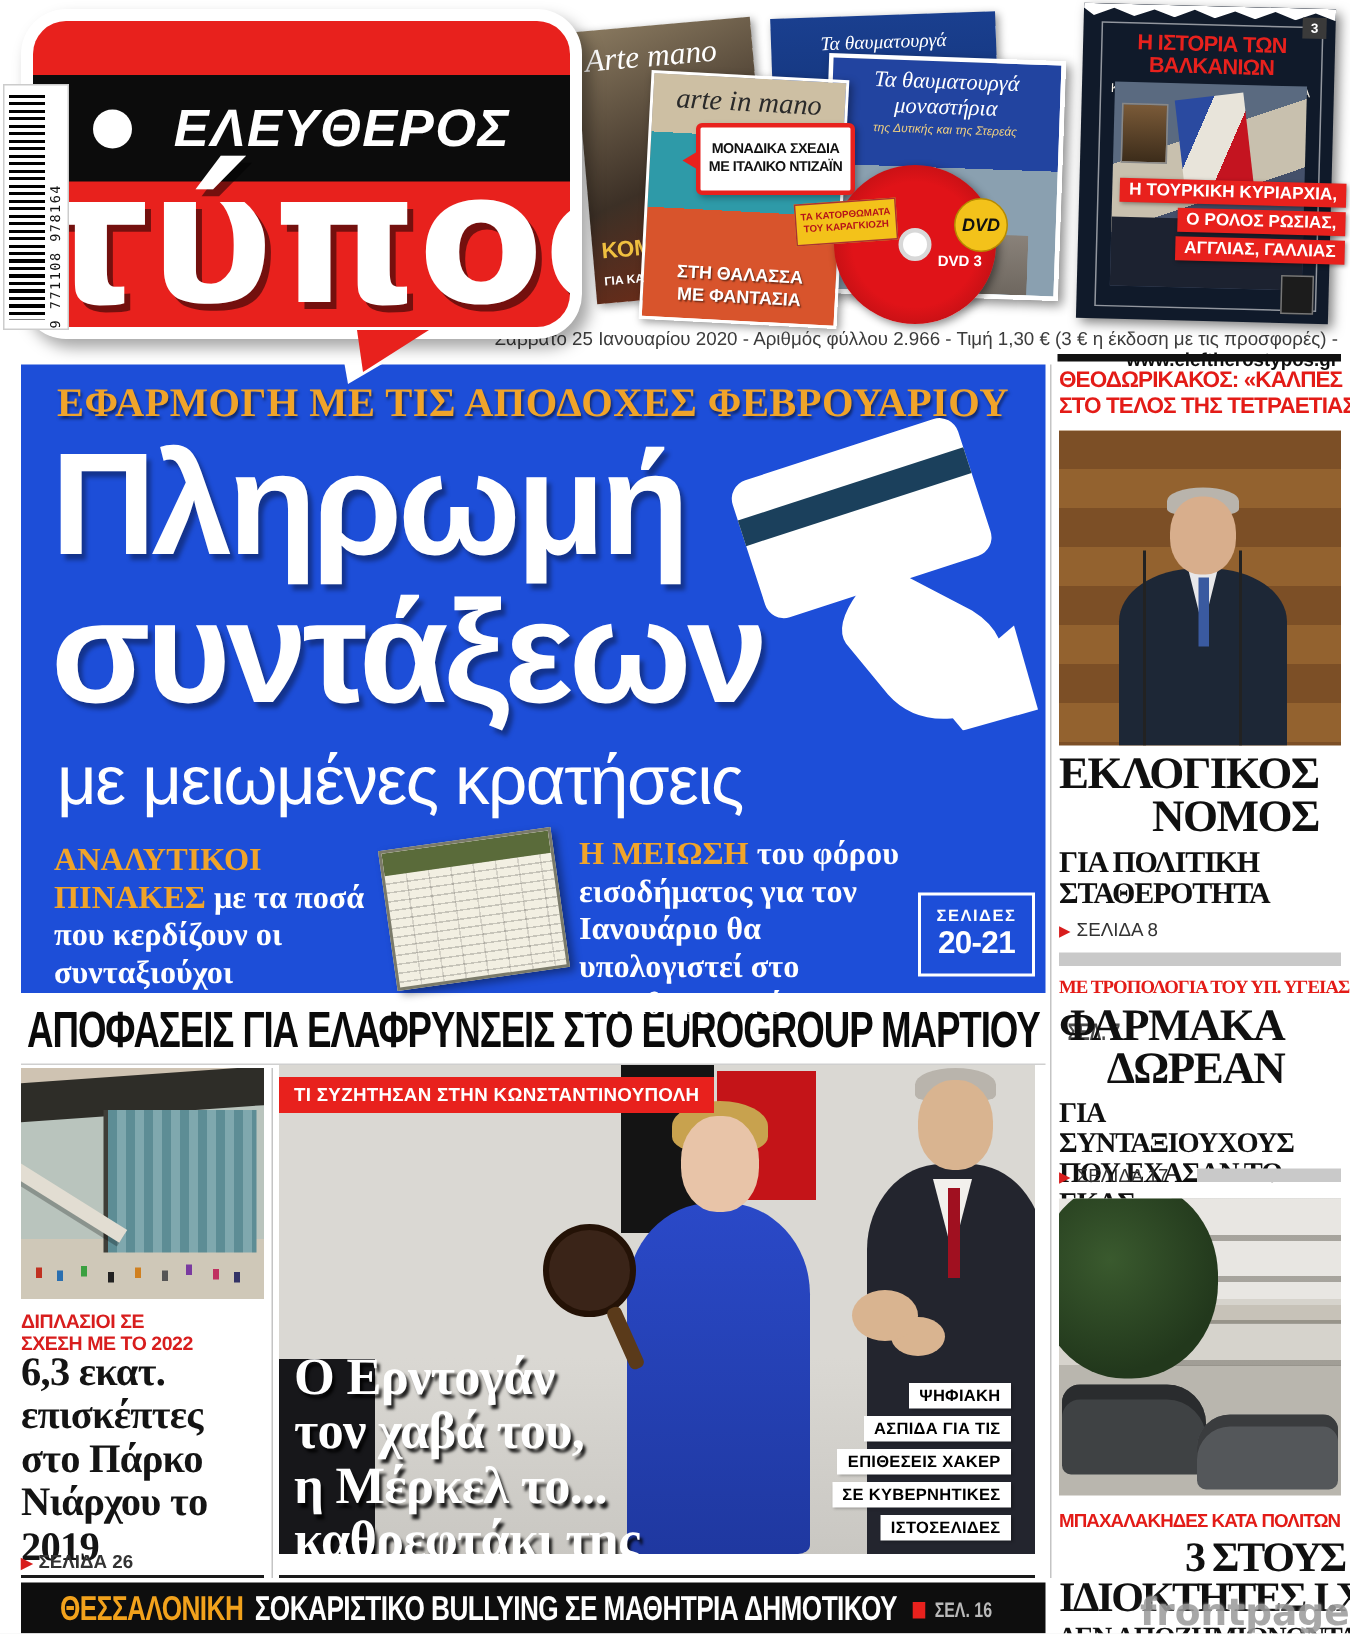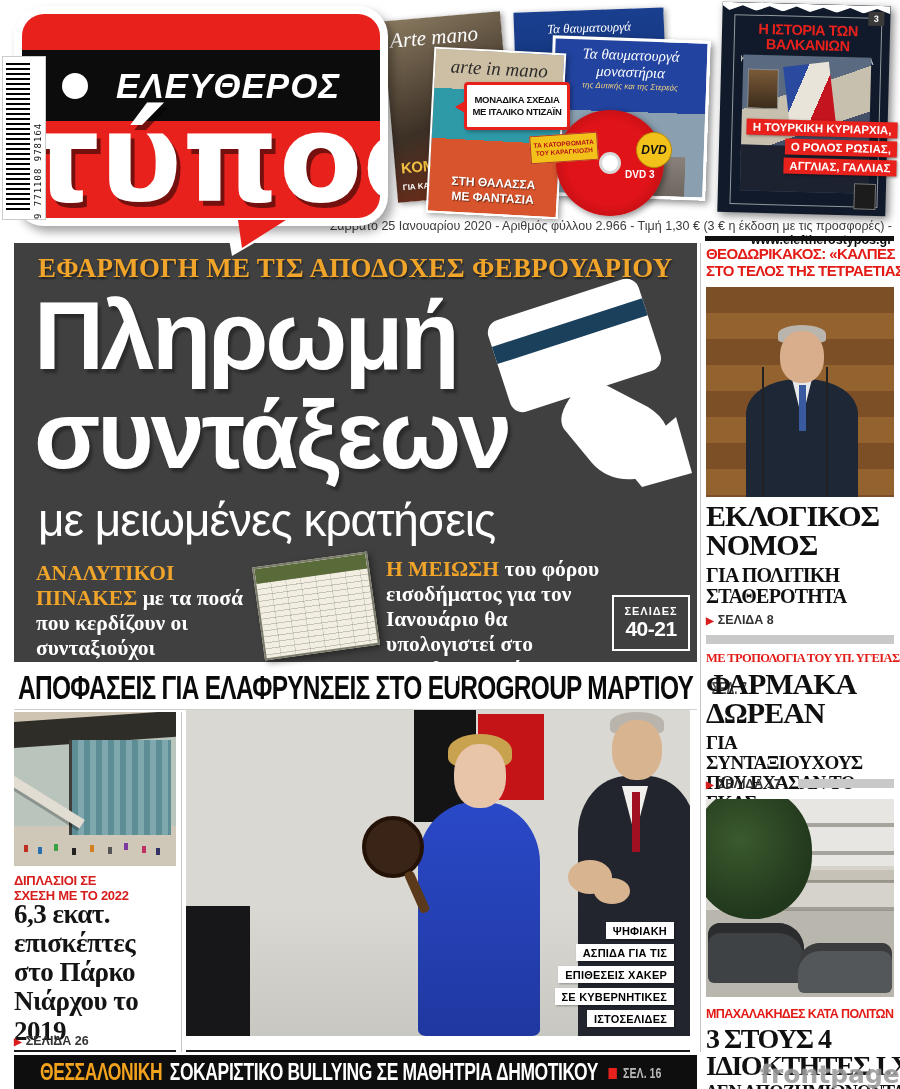--- a/index.html
+++ b/index.html
@@ -57,21 +57,21 @@
   .balkan-strips { position:absolute; right:-10px; top:116px; display:flex; flex-direction:column; align-items:flex-end; gap:3px; z-index:6; }
   .balkan-strips div { background:#e8211d; color:#fff; font-weight:bold; font-size:11.5px; padding:2px 6px; white-space:nowrap; box-shadow:1px 1px 3px rgba(0,0,0,.4); }
   .balkan-logo { position:absolute; right:10px; bottom:6px; width:22px; height:26px; background:#1c1c1c; border:1px solid #777; }
 
   
   .dateline { position:absolute; right:8px; top:219px; width:640px; text-align:right; font-size:12.5px; color:#3c3c3c; }
   .dateline b { color:#0d0d0d; }
   .rc-toprule { position:absolute; left:705px; top:236px; width:189px; height:5px; background:#111; }
 
   
-  .lead { position:absolute; left:14px; top:243px; width:683px; height:419px; background:#404040; z-index:1; }
+  .lead { position:absolute; left:14px; top:243px; width:683px; height:419px; background:#1d4ed8; z-index:1; }
   .lead-kicker { position:absolute; left:24px; top:10px; font-family:"Liberation Serif", serif; font-weight:bold; font-size:27px; color:#f0a42a; letter-spacing:.3px; text-shadow:1px 2px 2px rgba(0,0,0,.5); }
   .lead-h { position:absolute; left:20px; top:44px; color:#fff; font-weight:bold; font-size:97px; line-height:1.02; letter-spacing:-3px; text-shadow:3px 4px 3px rgba(0,0,0,.35); }
   .lead-sub { position:absolute; left:24px; top:250px; color:#fff; font-size:46px; font-weight:500; letter-spacing:-1px; }
   .lead-card { position:absolute; left:462px; top:34px; }
   .lead-blurb { position:absolute; font-family:"Liberation Serif", serif; font-weight:bold; font-size:21.5px; line-height:1.16; color:#fff; }
   .lead-blurb .hl { color:#f0a42a; }
   .blurb-left { left:22px; top:318px; width:222px; }
   .blurb-right { left:372px; top:314px; width:216px; }
   .lead-table { position:absolute; left:244px; top:316px; width:116px; height:94px; background:#f2efe2; border:2px solid #7a7a6a; transform:rotate(-8deg); box-shadow:3px 3px 6px rgba(0,0,0,.4); overflow:hidden; }
   .lead-table .th { height:15px; background:#5a6b3a; }
@@ -134,30 +134,30 @@
   
   .rcol { position:absolute; left:706px; top:243px; width:190px; height:846px; }
   .rc-kick { position:absolute; color:#e31b17; font-weight:bold; font-size:15px; line-height:1.15; letter-spacing:-0.6px; white-space:nowrap; }
   .ph-polit { position:absolute; left:0; top:44px; width:188px; height:210px; background:repeating-linear-gradient(180deg,#7c4f26 0 26px,#93622f 26px 52px); overflow:hidden; }
   .po-suit { position:absolute; left:40px; bottom:0; width:112px; height:118px; background:#1d2736; border-radius:46% 46% 0 0 / 30% 30% 0 0; }
   .po-shirt { position:absolute; left:86px; bottom:78px; width:20px; height:40px; background:#e8e8ea; clip-path:polygon(0 0,100% 0,50% 100%); }
   .po-tie { position:absolute; left:93px; bottom:66px; width:7px; height:46px; background:#3a5aa0; }
   .po-head { position:absolute; left:74px; top:44px; width:44px; height:52px; background:#d8ae8c; border-radius:46%; }
   .po-hair { position:absolute; left:72px; top:38px; width:48px; height:18px; background:#b9b4ac; border-radius:50% 50% 20% 20%; }
   .po-mic { position:absolute; top:80px; width:2px; height:130px; background:#222; }
-  .rc-big { position:absolute; font-family:"Liberation Serif", serif; font-weight:bold; color:#101010; font-size:30px; line-height:.98; letter-spacing:-1px; }
+  .rc-big { position:absolute; font-family:"Liberation Serif", serif; font-weight:bold; color:#101010; font-size:30px; line-height:.98; letter-spacing:-1px;text-align:right; }
   .rc-small { position:absolute; font-family:"Liberation Serif", serif; font-weight:bold; color:#101010; font-size:20px; line-height:1.06; letter-spacing:-0.8px; }
   .rc-bar { position:absolute; height:9px; background:#c9c9c9; }
   .ph-cars { position:absolute; left:0; top:514px; width:188px; height:198px; background:linear-gradient(180deg,#e8e6e2 0 34%,#d6d3cc 34% 56%,#b9b6ae 56% 100%); overflow:hidden; }
   .car-balc { position:absolute; right:0; top:0; width:60%; height:60%; background:repeating-linear-gradient(180deg, transparent 0 24px, #8a877f 24px 28px); opacity:.7; }
   .car-awn { position:absolute; right:0; top:36%; width:55%; height:10px; background:#c7c2b8; box-shadow:0 2px 0 #98948a; }
   .car-tree { position:absolute; left:-14px; top:-12px; width:120px; height:132px; background:radial-gradient(circle at 40% 40%, #3a5a2e, #22381c 70%); border-radius:48%; }
   .car1 { position:absolute; left:2px; bottom:14px; width:96px; height:60px; background:#3f4244; border-radius:12px 26px 6px 6px; box-shadow:inset 0 10px 0 #2a2c2e; }
   .car2 { position:absolute; right:2px; bottom:4px; width:94px; height:50px; background:#54575a; border-radius:22px 10px 6px 6px; box-shadow:inset 0 8px 0 #3a3c3e; }
-  .rc-pageref { position:absolute; font-size:12.5px; font-weight:bold; color:#333; white-space:nowrap; }
+  .rc-pageref { position:absolute; font-size:12.5px; font-weight:normal; color:#333; white-space:nowrap; }
   .rc-pageref .arr { color:#d81d1d; font-size:10px; margin-right:4px; }
 
   
   .footer { position:absolute; left:14px; top:1055px; width:683px; height:34px; background:#0e0e0e; overflow:hidden; }
   .footer-in { position:absolute; left:26px; top:0; height:34px; display:flex; align-items:center; white-space:nowrap; transform:scaleX(.76); transform-origin:left center; }
   .footer .loc { color:#f2a21c; font-weight:bold; font-size:23px; letter-spacing:-0.5px; margin-right:10px; }
   .footer .hd { color:#fff; font-weight:bold; font-size:23px; letter-spacing:-0.5px; }
   .footer .sq { width:11px; height:11px; background:#e8211d; margin:2px 8px 0 14px; }
   .footer .pg { color:#b9b9b9; font-size:14px; font-weight:bold; margin-top:2px; }
 
@@ -270,21 +270,21 @@
 
     <div class="lead-table">
       <div class="th"></div>
       <div class="rows"></div>
     </div>
 
     <div class="lead-blurb blurb-right"><span class="hl">Η ΜΕΙΩΣΗ</span><span> του φόρου εισοδήματος για τον Ιανουάριο θα υπολογιστεί στο εκκαθαριστικό</span></div>
 
     <div class="pages-box">
       <div class="lbl">ΣΕΛΙΔΕΣ</div>
-      <div class="val">40-21</div>
+      <div class="val">20-21</div>
     </div>
   </div>
 
   <div class="strip1">
     <span class="head">ΑΠΟΦΑΣΕΙΣ ΓΙΑ ΕΛΑΦΡΥΝΣΕΙΣ ΣΤΟ EUROGROUP ΜΑΡΤΙΟΥ</span>
     <span class="sq"></span>
     <span class="pg">ΣΕΛ. 7</span>
   </div>
   <div class="rule-under-strip"></div>
 
@@ -314,20 +314,27 @@
     <div class="mk-hair"></div>
     <div class="mk-head"></div>
     <div class="mk-mirror"></div>
     <div class="mk-handle"></div>
     <div class="er-torso"></div>
     <div class="er-shirt"></div>
     <div class="er-tie"></div>
     <div class="er-hair"></div>
     <div class="er-head"></div>
     <div class="er-hands"></div>
+    <div class="mk-label">ΤΙ ΣΥΖΗΤΗΣΑΝ ΣΤΗΝ ΚΩΝΣΤΑΝΤΙΝΟΥΠΟΛΗ</div>
+    <div class="mk-caption">
+      <div>Ο Ερντογάν</div>
+      <div>τον χαβά του,</div>
+      <div>η Μέρκελ το...</div>
+      <div>καθρεφτάκι της</div>
+    </div>
     <div class="side-labels">
       <div>ΨΗΦΙΑΚΗ</div>
       <div>ΑΣΠΙΔΑ ΓΙΑ ΤΙΣ</div>
       <div>ΕΠΙΘΕΣΕΙΣ ΧΑΚΕΡ</div>
       <div>ΣΕ ΚΥΒΕΡΝΗΤΙΚΕΣ</div>
       <div>ΙΣΤΟΣΕΛΙΔΕΣ</div>
     </div>
   </div>
   <div class="pageref pr-mk"><span class="arr">▶</span><span>ΣΕΛΙΔΕΣ 10-11</span></div>
   <div class="rule-mk"></div>

